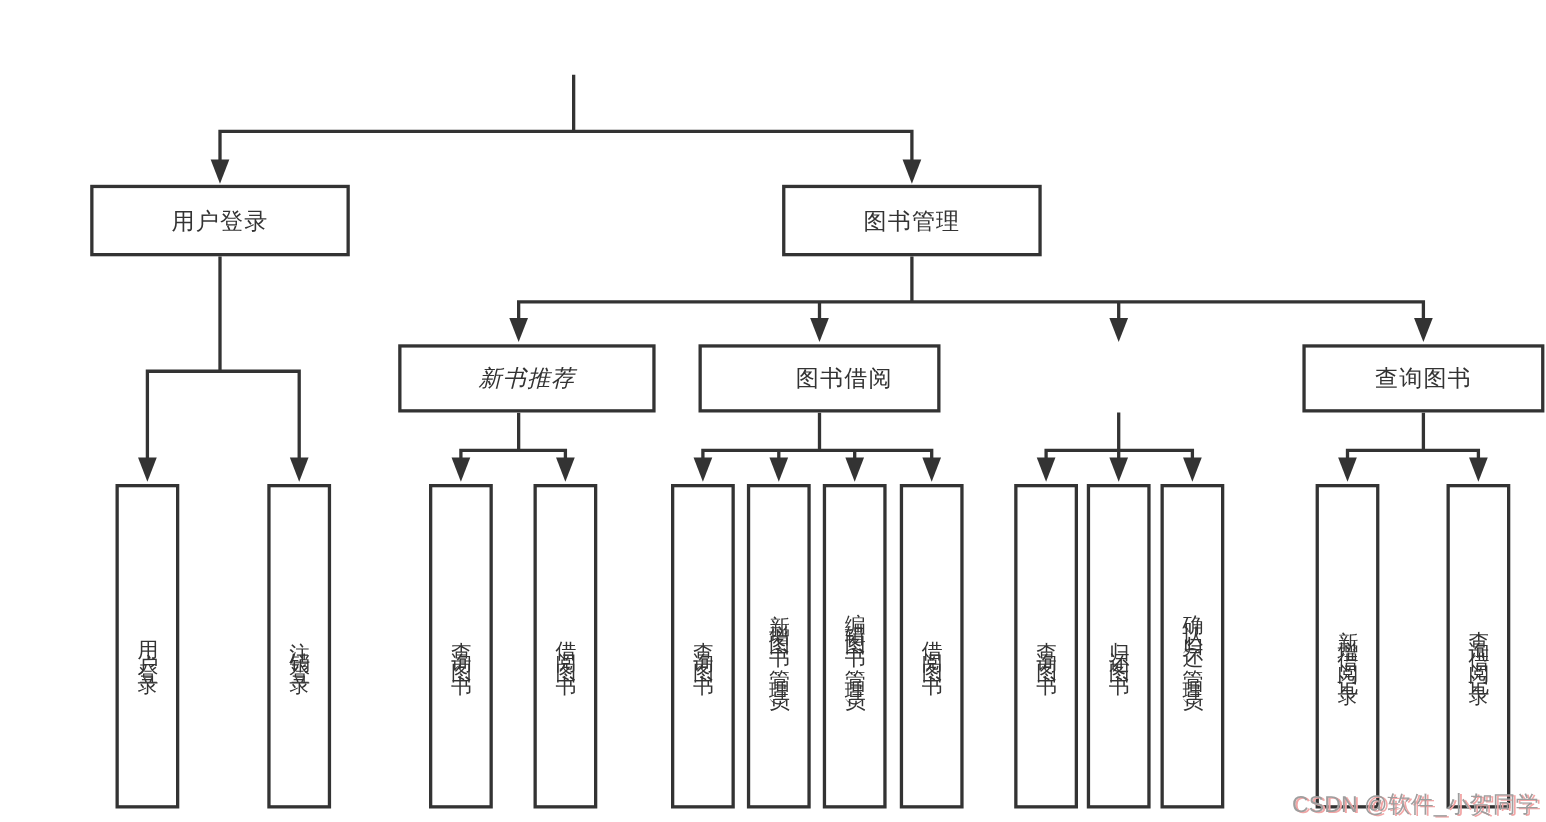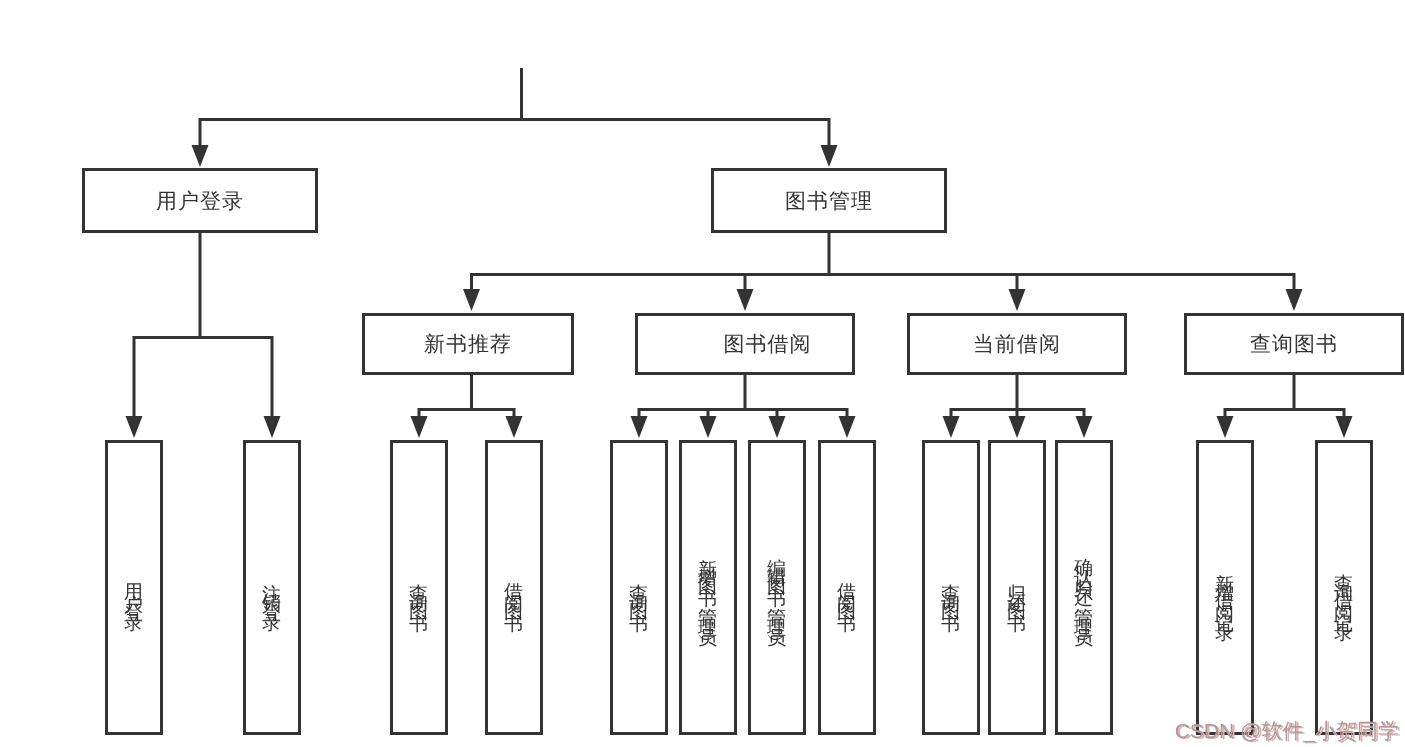--- a/index.html
+++ b/index.html
@@ -117,23 +117,22 @@
       <use href="#arrowhead" x="1084" y="438"></use>
       <use href="#arrowhead" x="1225" y="438"></use>
       <use href="#arrowhead" x="1344" y="438"></use>
     </g>
   </svg>
 
 
   <div class="node hbox l2-box" style="left:82px;">用户登录</div>
   <div class="node hbox l2-box" style="left:711px;">图书管理</div>
 
-  <div class="node hbox l3-box" style="left:362px;width:212px;">新书推荐</div>
+  <div class="node hbox l3-box" style="left:362px;width:234px;font-style:italic;">新书推荐</div>
   <div class="node hbox l3-box" style="left:635px;width:220px;padding-left:45px;">图书借阅</div>
-  <div class="node hbox l3-box" style="left:907px;width:220px;">当前借阅</div>
   <div class="node hbox l3-box" style="left:1184px;width:220px;">查询图书</div>
 
   <div class="node vbox" style="left:105px;">用户登录</div>
   <div class="node vbox" style="left:243px;">注销登录</div>
 
   <div class="node vbox" style="left:390px;">查询图书</div>
   <div class="node vbox" style="left:485px;">借阅图书</div>
 
   <div class="node vbox" style="left:610px;">查询图书</div>
   <div class="node vbox" style="left:679px;">新增图书（管理员）</div>

